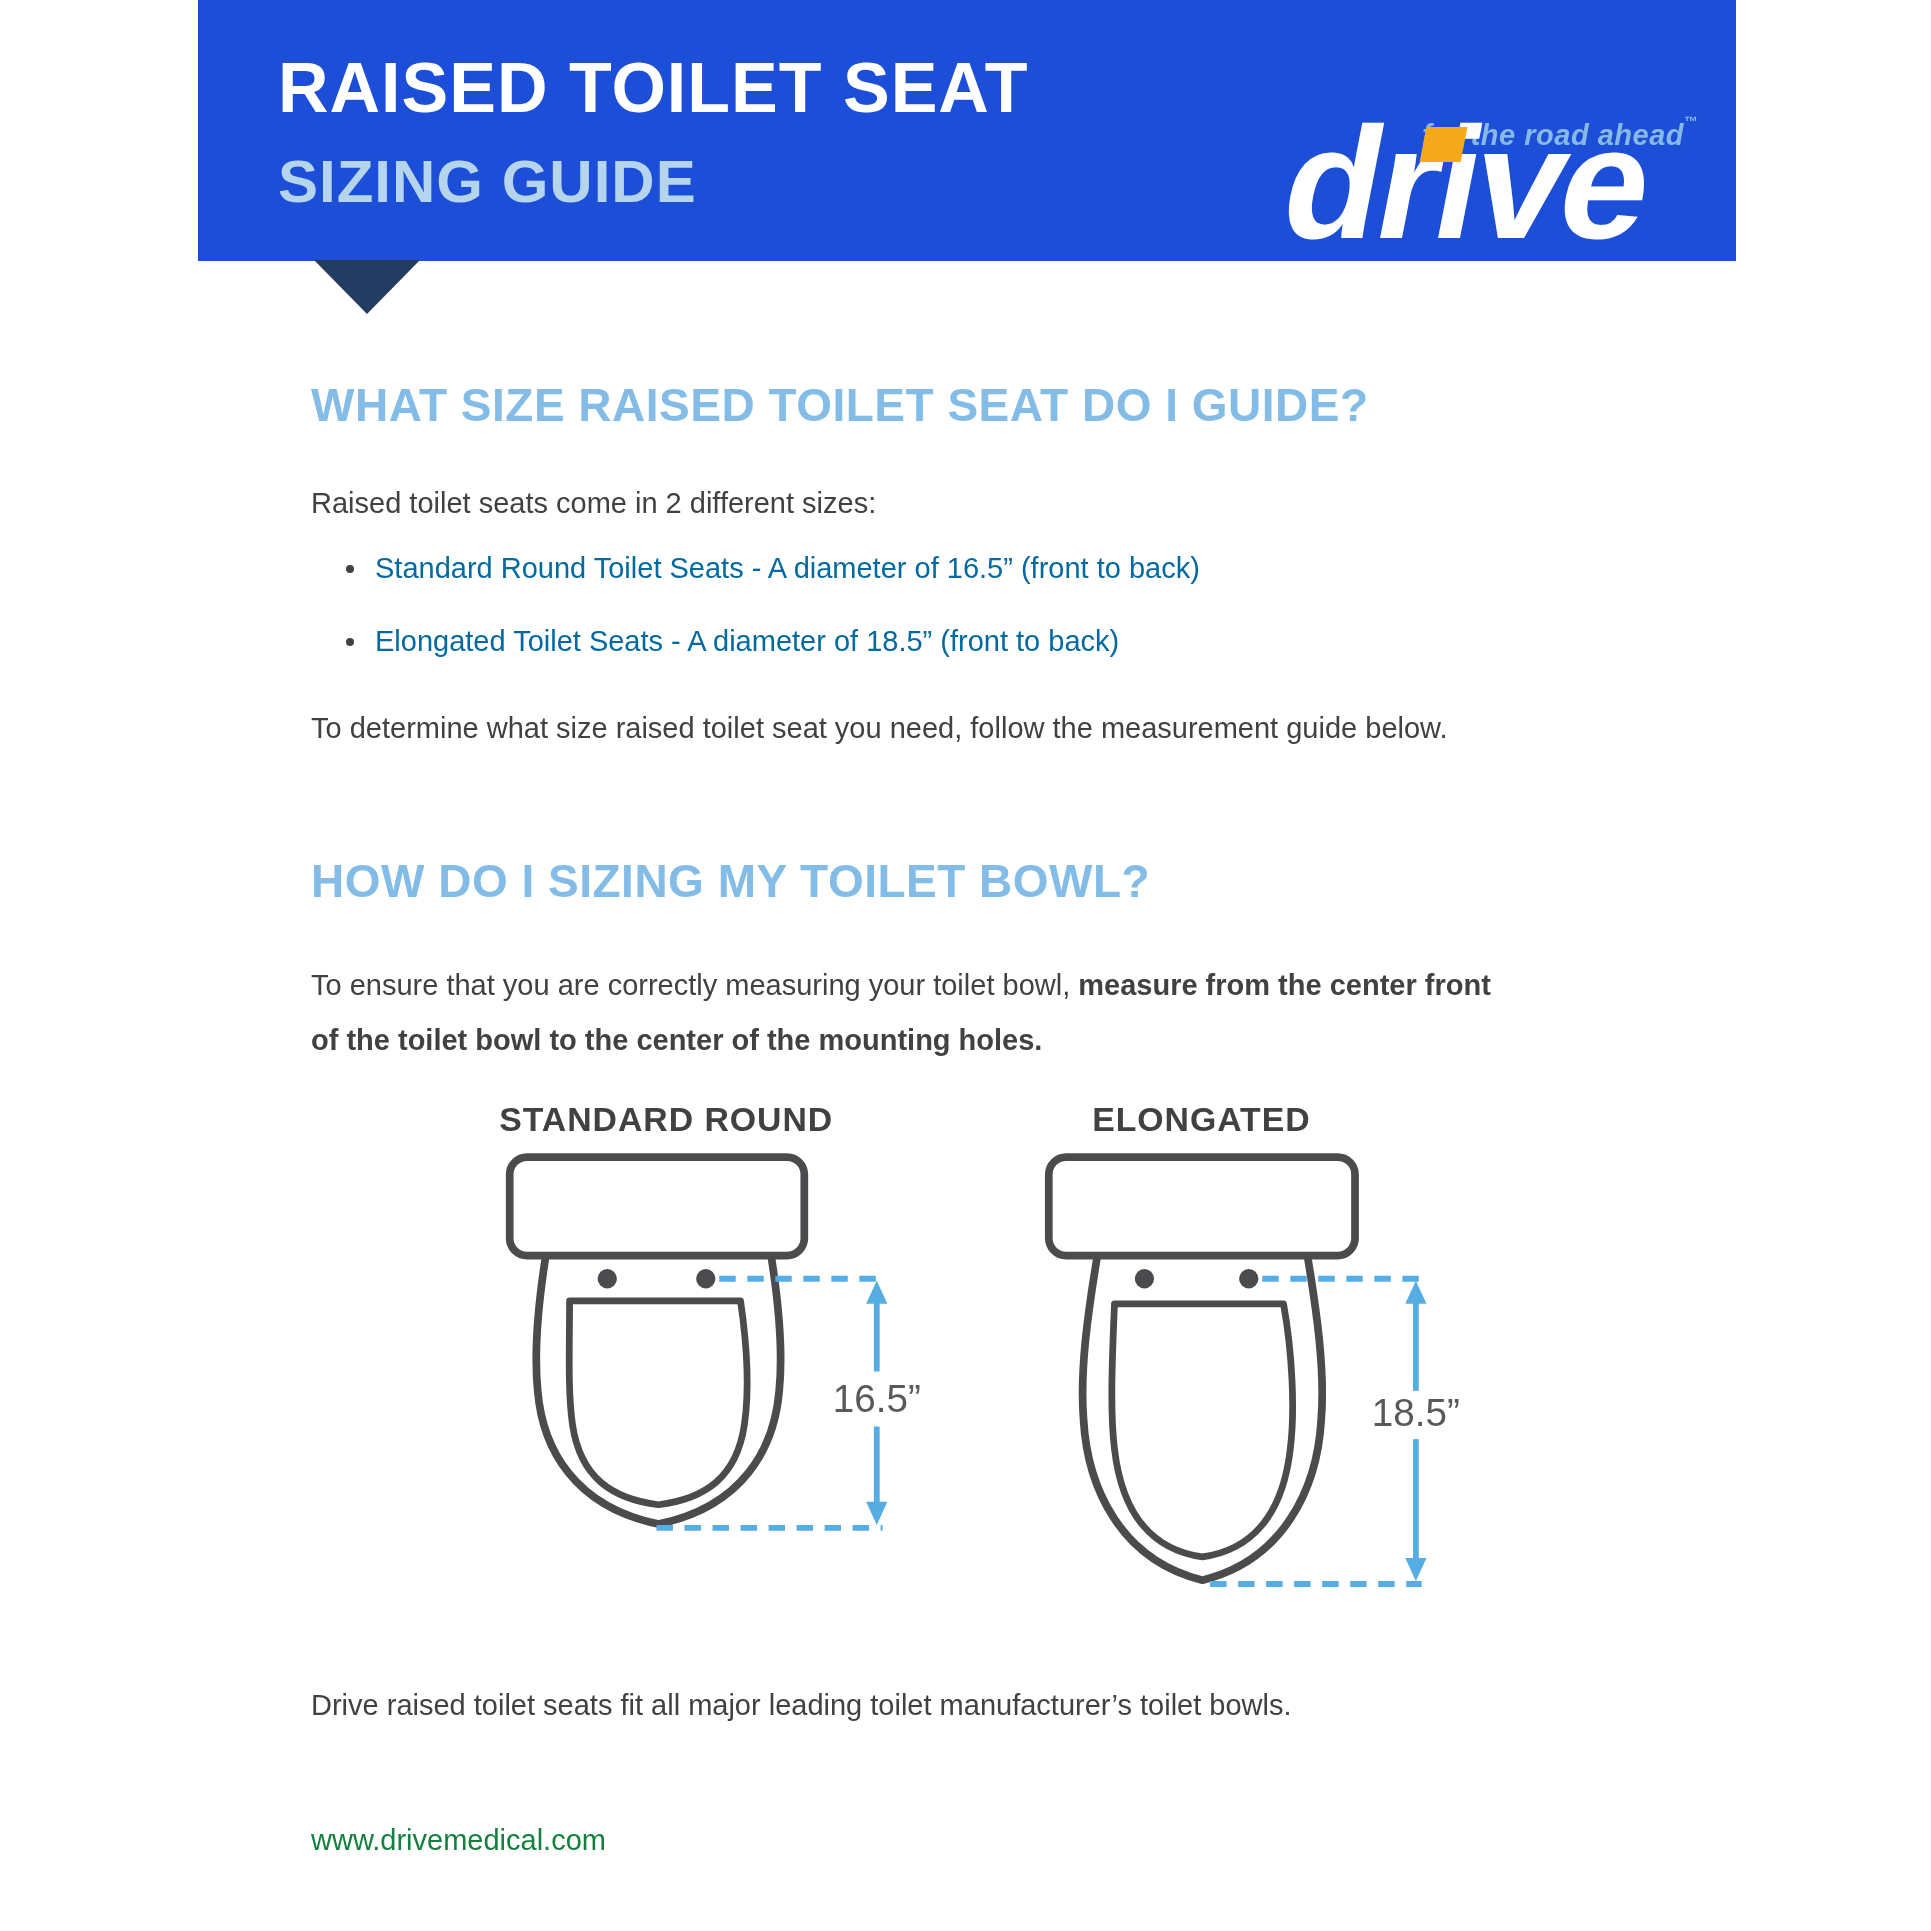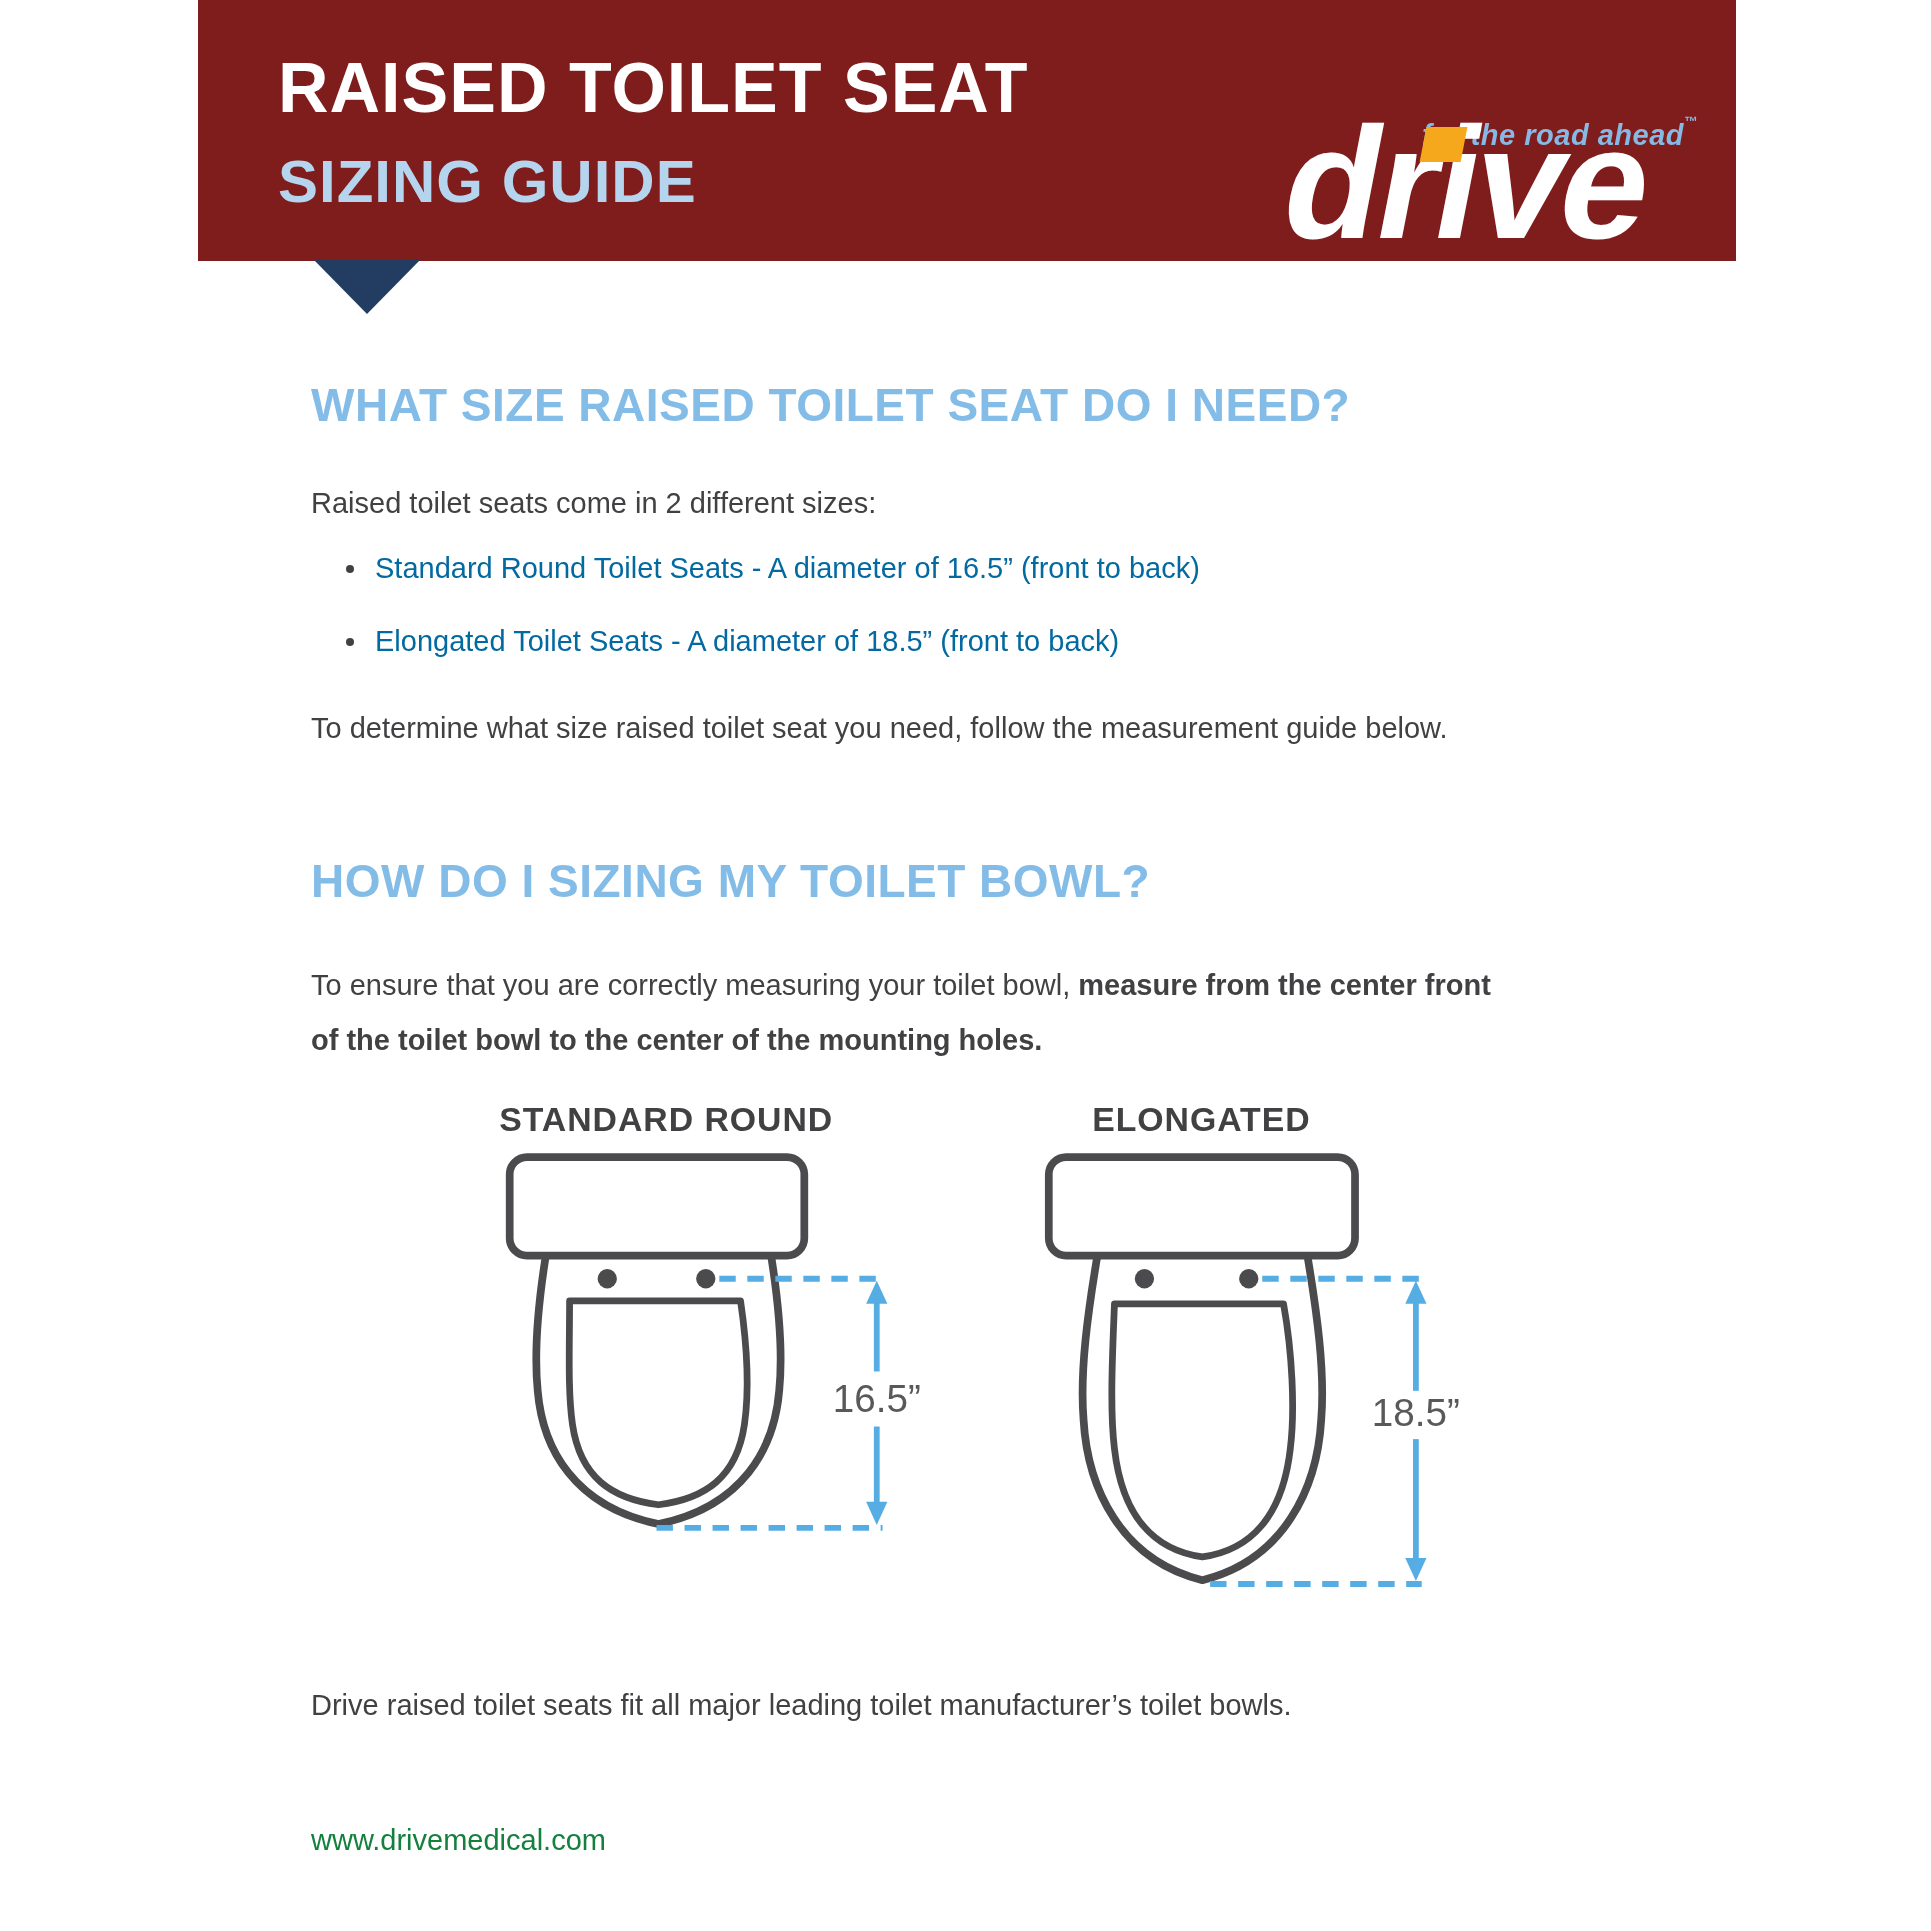--- a/index.html
+++ b/index.html
@@ -3,21 +3,21 @@
 <meta charset="utf-8">
 <style>
   * { margin:0; padding:0; box-sizing:border-box; }
   html,body { background:#ffffff; }
   .page {
     position:relative; width:1931px; height:1931px; background:#ffffff;
     font-family:"Liberation Sans", sans-serif; color:#414042; overflow:hidden;
   }
 
   
-  .banner { position:absolute; left:198px; top:0; width:1538px; height:261px; background:#7f1d1d; }
+  .banner { position:absolute; left:198px; top:0; width:1538px; height:261px; background:#1d4ed8; }
   .banner-tail {
     position:absolute; left:314px; top:260px; width:106px; height:54px; background:#233d62;
     clip-path:polygon(0 0, 100% 0, 50% 100%);
   }
   .banner-title { position:absolute; left:80px; top:42px; line-height:93px; font-weight:bold; letter-spacing:1px; }
   .banner-title .t1 { color:#ffffff; font-size:70px; }
   .banner-title .t2 { color:#b5d5ef; font-size:60px; }
 
   
   .logo { position:absolute; left:0; top:0; width:1538px; height:261px; }
@@ -79,21 +79,21 @@
     <div class="logo">
       <div class="tagline"><span>for the road ahead</span><span class="tm">™</span></div>
       <div class="wordmark">
         <span>drive</span>
         <span class="idot"></span>
       </div>
     </div>
   </div>
   <div class="banner-tail"></div>
 
-  <div class="h-blue h1">WHAT SIZE RAISED TOILET SEAT DO I NEED?</div>
+  <div class="h-blue h1">WHAT SIZE RAISED TOILET SEAT DO I GUIDE?</div>
   <div class="body-text p-intro">Raised toilet seats come in 2 different sizes:</div>
 
   <div class="bullet bullet-1">
     <span class="dot"></span>
     <span class="bt">Standard Round Toilet Seats - A diameter of 16.5” (front to back)</span>
   </div>
   <div class="bullet bullet-2">
     <span class="dot"></span>
     <span class="bt">Elongated Toilet Seats - A diameter of 18.5” (front to back)</span>
   </div>

